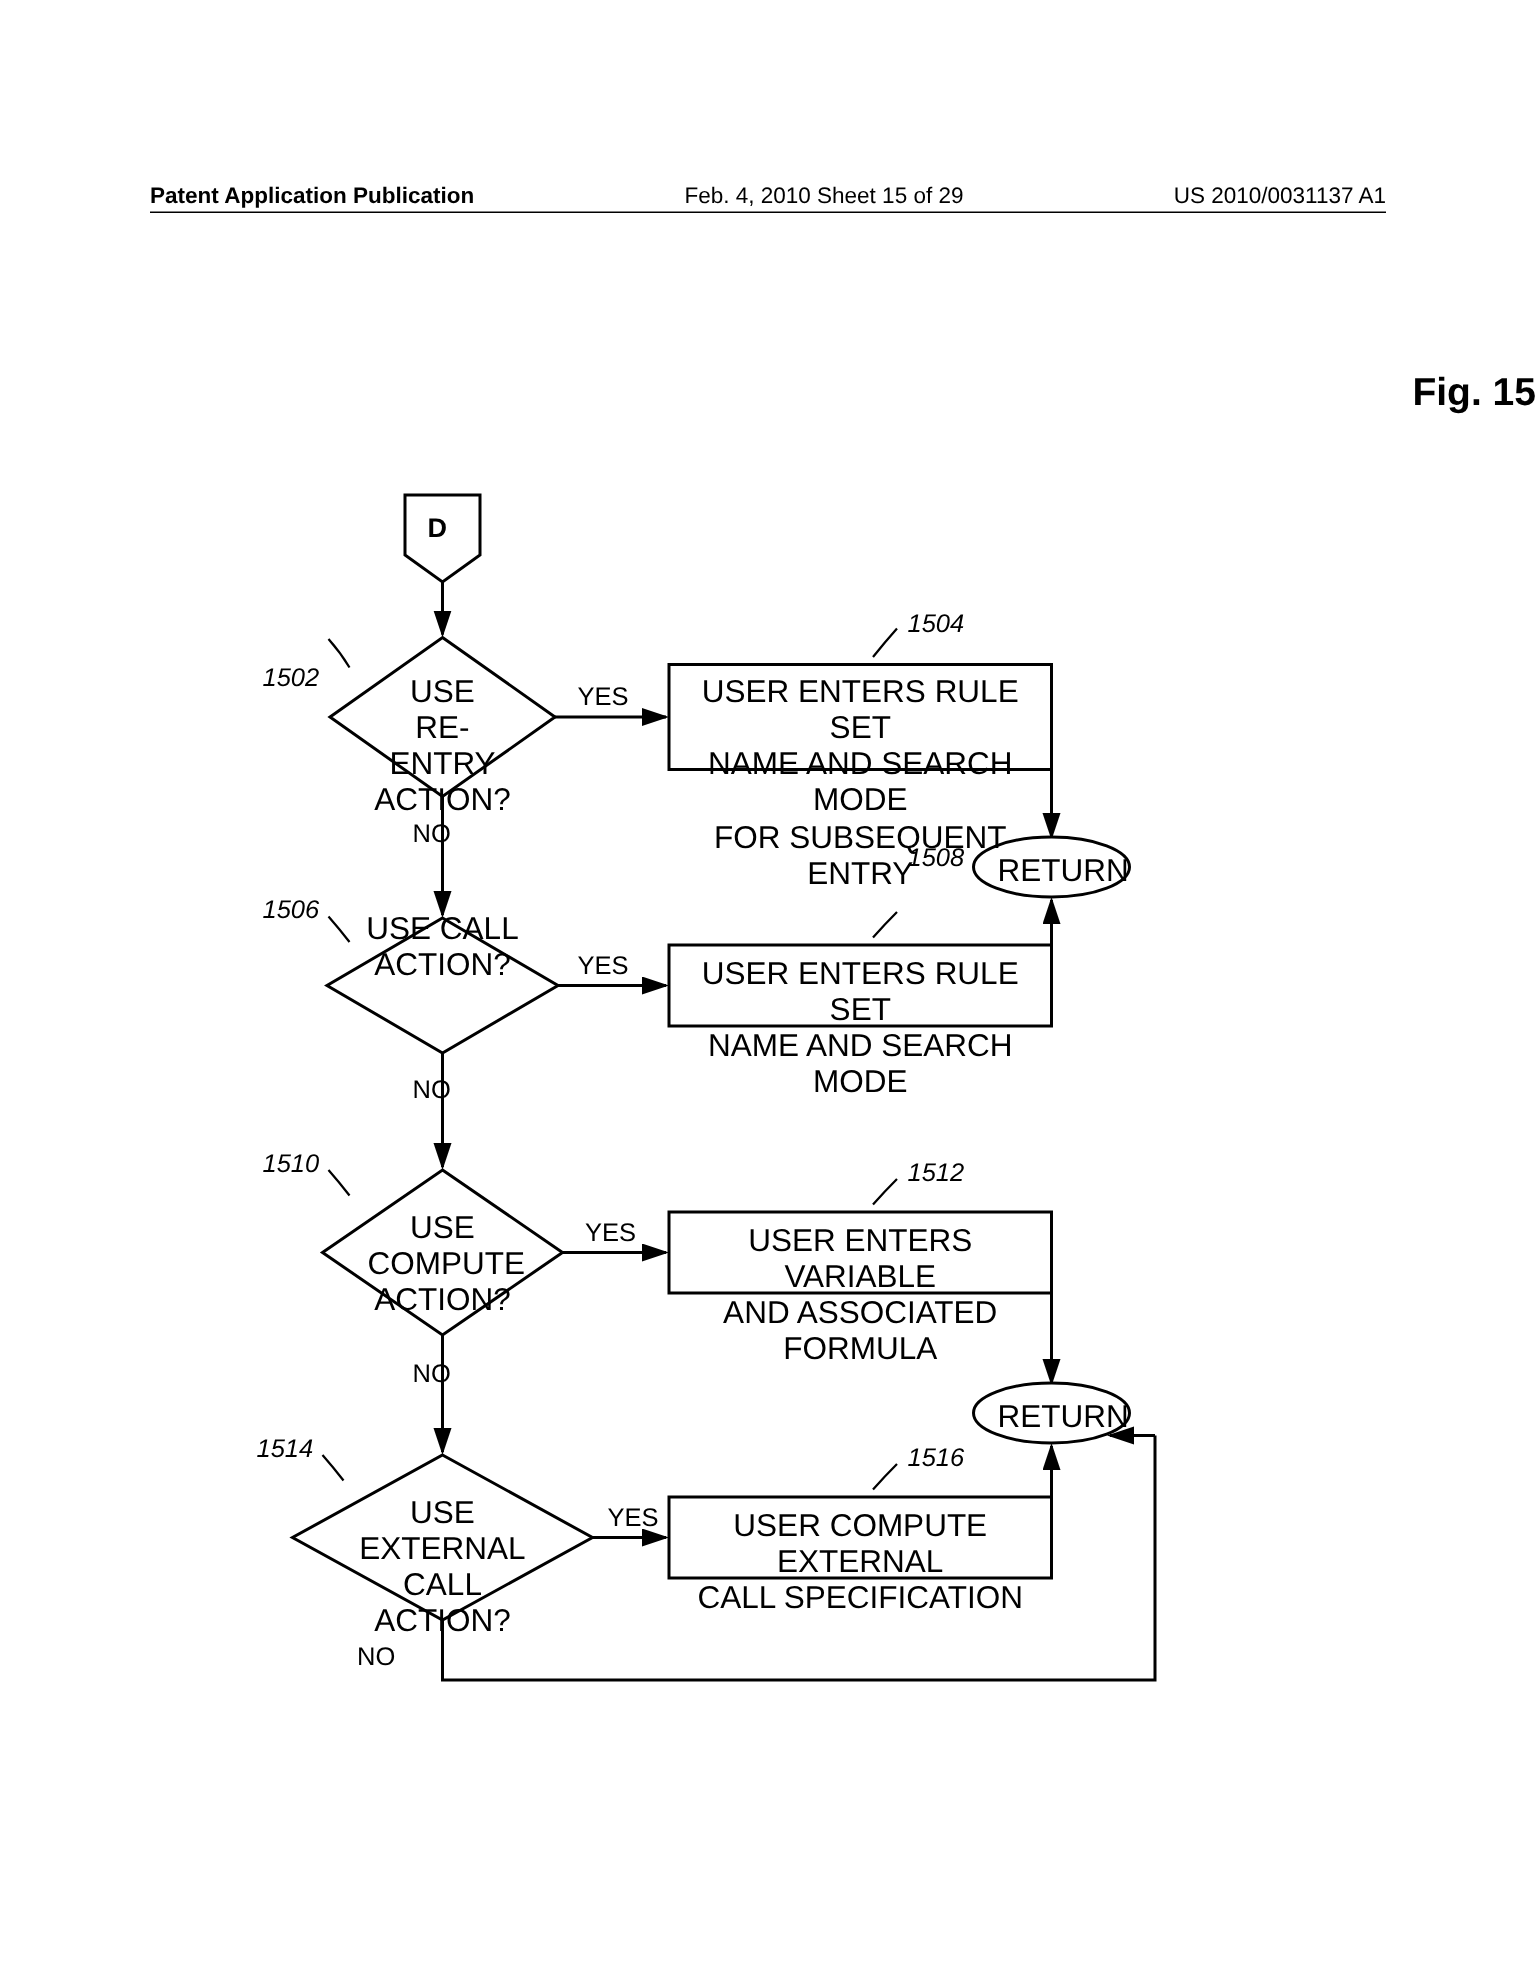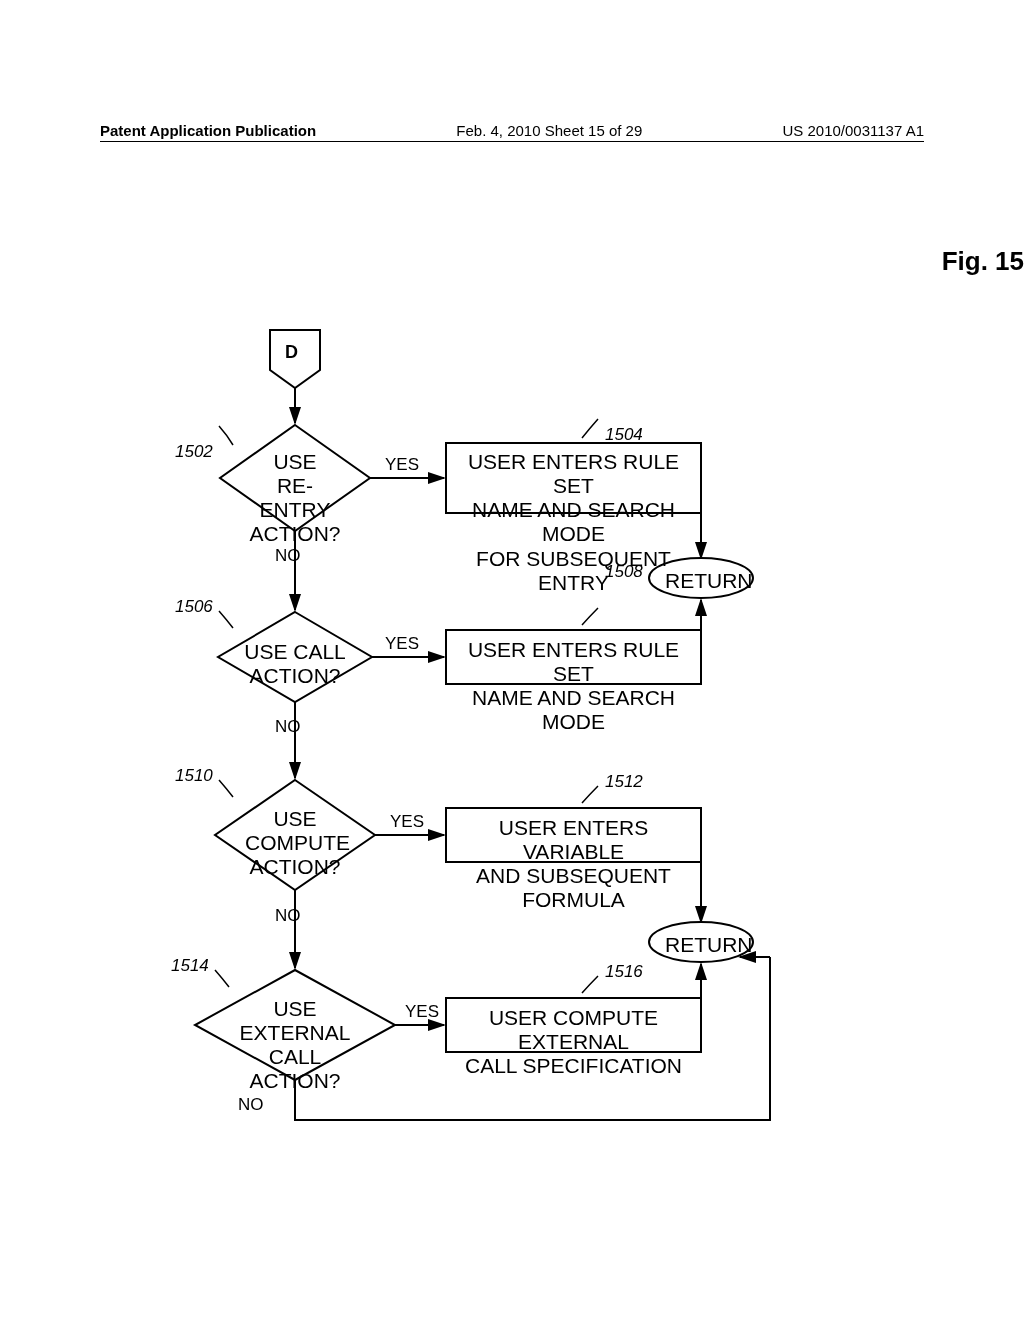--- a/index.html
+++ b/index.html
@@ -138,47 +138,47 @@
   <line x1="701" y1="998" x2="701" y2="964" stroke="#000" stroke-width="2" marker-end="url(#arrow)"></line>
 
   <polyline points="295,1080 295,1120 770,1120 770,957" fill="none" stroke="#000" stroke-width="2"></polyline>
   <line x1="770" y1="957" x2="740" y2="957" stroke="#000" stroke-width="2" marker-end="url(#arrow)"></line>
 
 </svg>
 
 <div class="label" style="left:285px; top:342px; font-weight:bold; font-size:18px;">D</div>
 
 <div class="ref" style="left:175px; top:412px;margin-top:30px;">1502</div>
-<div class="ref" style="left:605px; top:425px;">1504</div>
+<div class="ref" style="left:605px; top:406px;">1504</div>
 <div class="ref" style="left:175px; top:597px;">1506</div>
 <div class="ref" style="left:605px; top:562px;">1508</div>
 <div class="ref" style="left:175px; top:766px;">1510</div>
 <div class="ref" style="left:605px; top:772px;">1512</div>
 <div class="ref" style="left:171px; top:956px;">1514</div>
 <div class="ref" style="left:605px; top:962px;">1516</div>
 
 <div class="label" style="left:245px; top:450px; width:100px; white-space:pre-line;">USE
 RE-ENTRY
 ACTION?</div>
-<div class="label" style="left:240px; top:640px; width:110px; white-space:pre-line;">USE CALL
+<div class="label" style="left:240px; top:608px; width:110px; white-space:pre-line;">USE CALL
 ACTION?</div>
 <div class="label" style="left:245px; top:807px; width:100px; white-space:pre-line;">USE
 COMPUTE
 ACTION?</div>
 <div class="label" style="left:220px; top:997px; width:150px; white-space:pre-line;">USE
 EXTERNAL CALL
 ACTION?</div>
 
 <div class="label" style="left:452px; top:450px; width:243px; white-space:pre-line;">USER ENTERS  RULE SET
 NAME AND SEARCH MODE
 FOR SUBSEQUENT ENTRY</div>
 <div class="label" style="left:452px; top:638px; width:243px; white-space:pre-line;">USER ENTERS  RULE SET
 NAME  AND SEARCH MODE</div>
 <div class="label" style="left:452px; top:816px; width:243px; white-space:pre-line;">USER ENTERS VARIABLE
-AND SUBSEQUENT FORMULA</div>
+AND ASSOCIATED FORMULA</div>
 <div class="label" style="left:452px; top:1006px; width:243px; white-space:pre-line;">USER COMPUTE EXTERNAL
 CALL SPECIFICATION</div>
 
 <div class="label" style="left:665px; top:569px; width:72px;">RETURN</div>
 <div class="label" style="left:665px; top:933px; width:72px;">RETURN</div>
 
 <div class="yesno" style="left:385px; top:455px;">YES</div>
 <div class="yesno" style="left:275px; top:546px;">NO</div>
 
 <div class="yesno" style="left:385px; top:634px;">YES</div>

